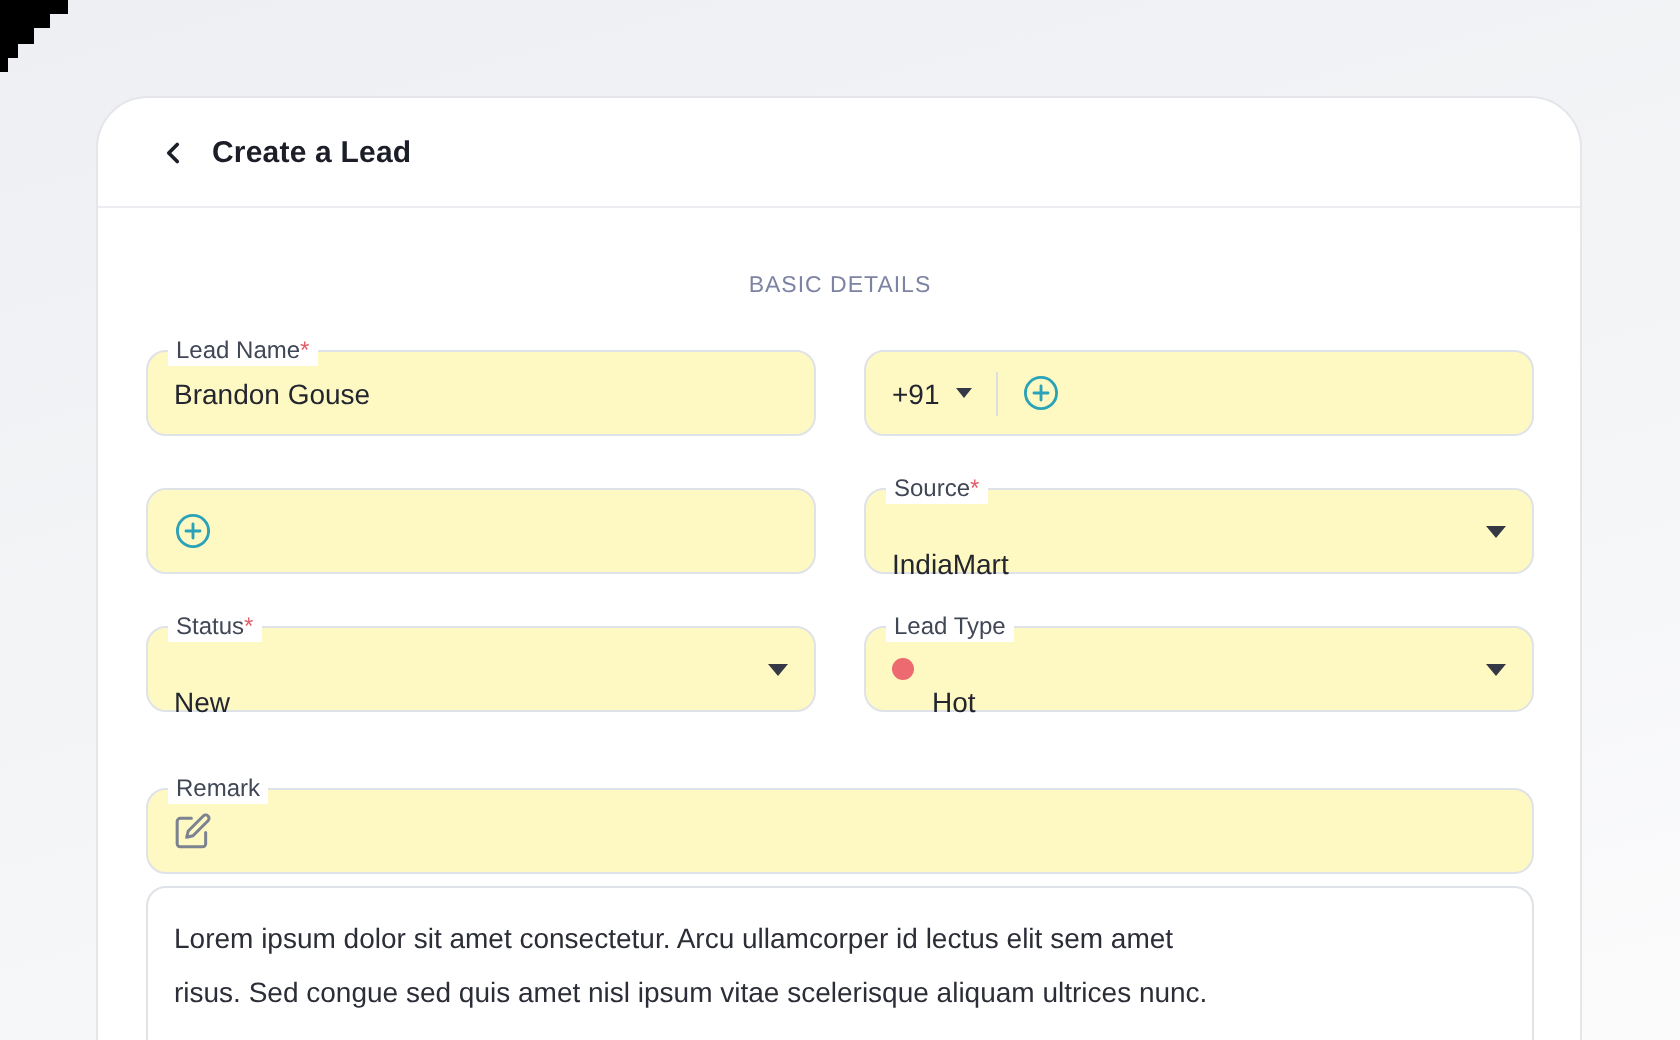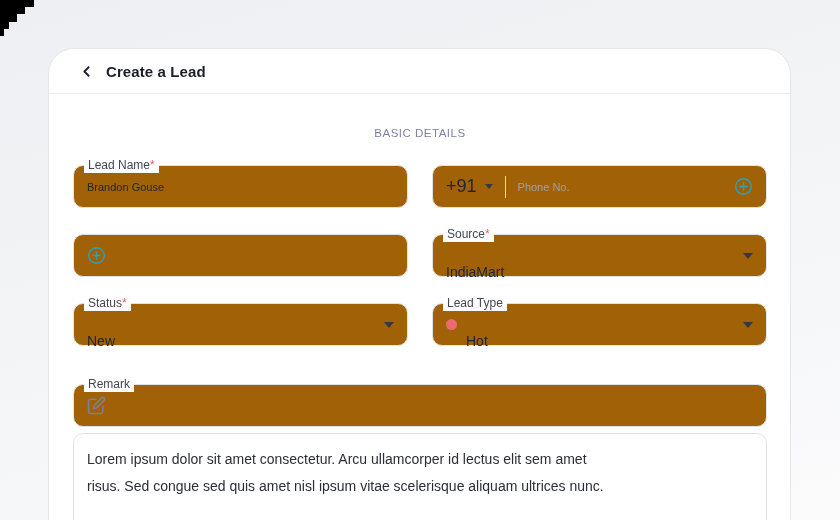--- a/index.html
+++ b/index.html
@@ -11,50 +11,50 @@
   }
   .corner-black {
     position:absolute; top:0; left:0; width:36px; height:36px; background:#000;
     clip-path:polygon(0 0,34px 0,34px 7px,25px 7px,25px 14px,17px 14px,17px 22px,9px 22px,9px 29px,4px 29px,4px 36px,0 36px);
   }
   .card {
     position:absolute; left:48px; top:48px; width:743px; height:640px;
     background:#fff; border:1px solid #e4e6ea; border-radius:26px;
   }
   .card-header {
-    height:45px; display:flex; align-items:center; gap:11px;
+    height:55px; display:flex; align-items:center; gap:11px;
     padding:0 24px 0 29px; border-bottom:1px solid #ededf1;
   }
   .back-btn { display:flex; align-items:center; cursor:pointer; }
   .card-title { font-size:15px; font-weight:700; color:#1b1e27; letter-spacing:.1px; }
   .card-body { padding:33px 23px 0 24px; }
   .section-title {
     font-size:11.5px; font-weight:500; color:#7d83a2; letter-spacing:.5px;
     margin-bottom:26px;
     text-align:center;
   }
   .grid { display:grid; grid-template-columns:1fr 1fr; column-gap:24px; row-gap:26px; }
   .full { grid-column:1 / -1;margin-top:12px; }
   .field {
     position:relative; height:43px; border:1px solid #dfe2e7; border-radius:10px;
-    background:#a16207; display:flex; align-items:center; padding:0 13px;
+    background:#fef9c3; display:flex; align-items:center; padding:0 13px;
   }
   .float-label {
     position:absolute; top:-8px; left:10px; background:#fff; padding:0 4px;
     font-size:12px; line-height:15px; color:#414755; white-space:nowrap;
   }
   .req { color:#e35d6a; }
   .txt-input {
     border:none; outline:none; flex:1; font-family:inherit;
-    font-size:11px; color:#23262f; background:transparent; min-width:0;
+    font-size:14px; color:#23262f; background:transparent; min-width:0;
   }
   .txt-input::placeholder { color:#9aa1ad; }
   .value-text { font-size:14px; color:#23262f; flex:1;margin-top:32px; }
   .country-box { display:flex; align-items:center; cursor:pointer; }
-  .country-code { font-size:18px; color:#23262f; }
+  .country-code { font-size:14px; color:#23262f; }
   .caret-sm {
     width:0; height:0; margin-left:8px;
     border-left:4.5px solid transparent; border-right:4.5px solid transparent;
     border-top:5.5px solid #343945;
   }
   .caret-lg {
     width:0; height:0;
     border-left:5.5px solid transparent; border-right:5.5px solid transparent;
     border-top:6.5px solid #343945; cursor:pointer;
   }
@@ -100,21 +100,20 @@
         <span class="float-label"><span>Lead Name</span><span class="req">*</span></span>
         <input class="txt-input" type="text" value="Brandon Gouse" style="">
       </div>
 
       <div class="field">
         <span class="country-box">
           <span class="country-code">+91</span>
           <span class="caret-sm"></span>
         </span>
         <span class="vdivider"></span>
-        <input class="txt-input" type="text" placeholder="Phone No." style="">
         <span class="plus-icon">
           <span style="display:flex;">
             <svg width="19" height="19" viewBox="0 0 20 20" fill="none" stroke="#2aa2b8" stroke-width="1.5" stroke-linecap="round">
                 <circle cx="10" cy="10" r="8.2"></circle>
                 <line x1="10" y1="6.3" x2="10" y2="13.7"></line>
                 <line x1="6.3" y1="10" x2="13.7" y2="10"></line>
               </svg>
           </span>
         </span>
       </div>

